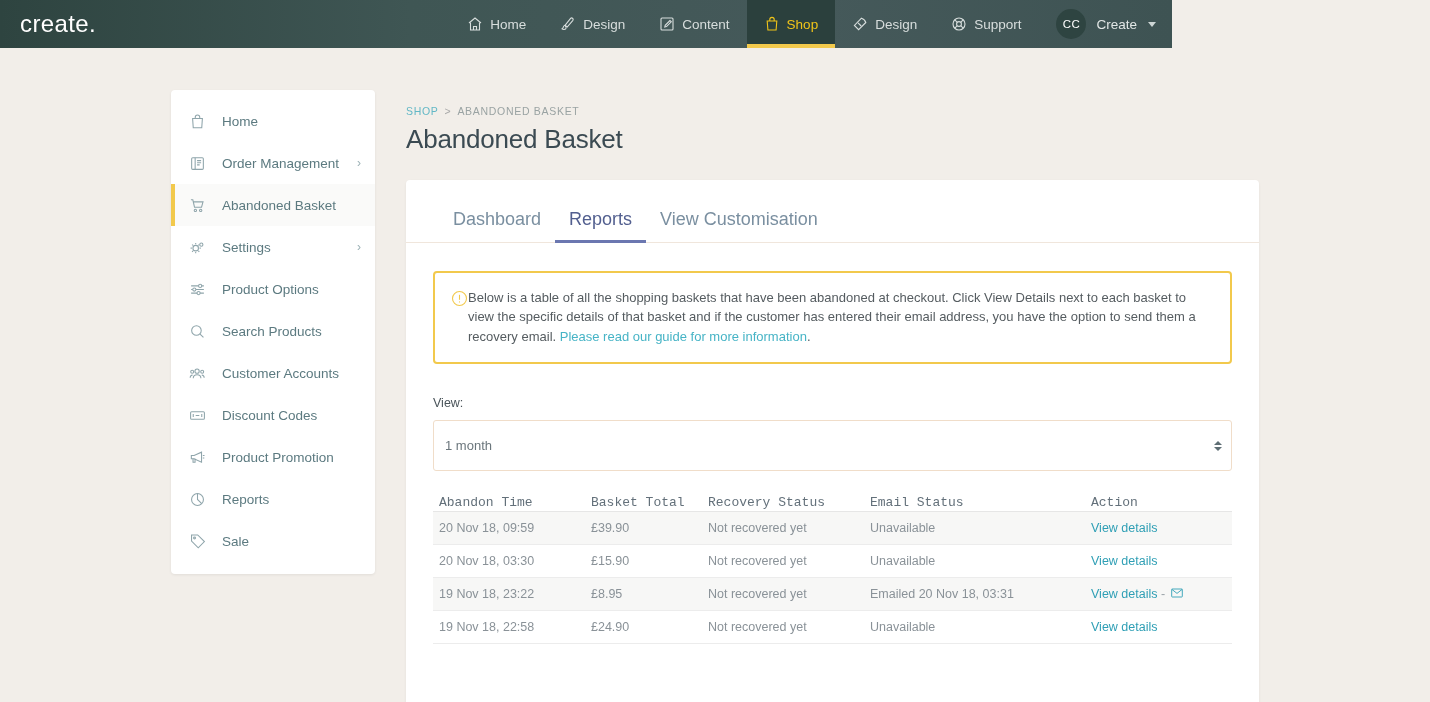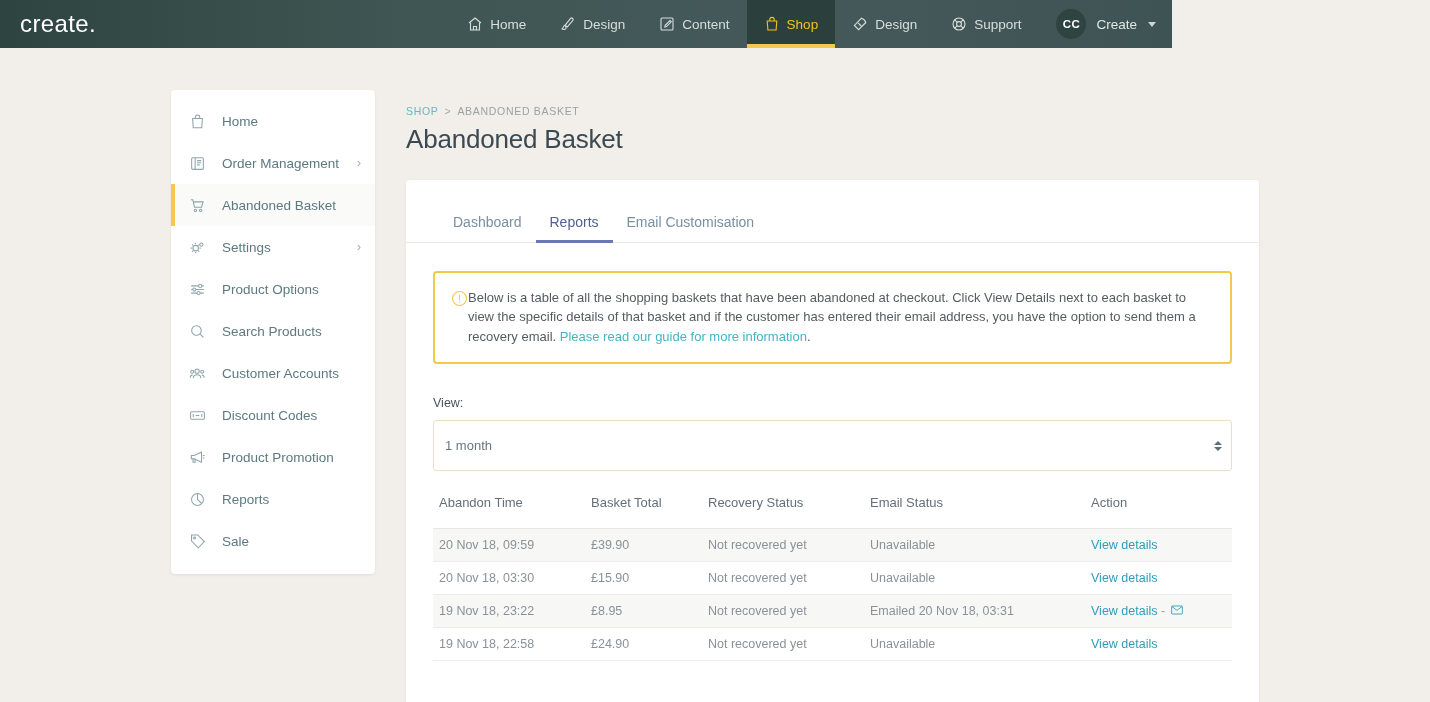--- a/index.html
+++ b/index.html
@@ -84,21 +84,21 @@
     gap: 10px;
     padding: 0 16px 0 18px;
     cursor: pointer;
   }
   .avatar {
     width: 30px; height: 30px;
     border-radius: 50%;
     background: #2e4441;
     color: #ffffff;
     font-size: 11.5px;
-    font-weight: bold;
+    font-weight: normal;
     letter-spacing: 0.3px;
     display: flex;
     align-items: center;
     justify-content: center;
   }
   .user-name { color: #e2e7e6; font-size: 13.5px; }
   .caret {
     width: 0; height: 0;
     border-left: 4.5px solid transparent;
     border-right: 4.5px solid transparent;
@@ -208,21 +208,21 @@
   .tabs {
     display: flex;
     align-items: flex-end;
     height: 63px;
     padding: 0 33px;
     border-bottom: 1px solid #f0e6dc;
   }
   .tab {
     position: relative;
     padding: 0 14px 12px 14px;
-    font-size: 14px;
+    font-size: 18px;
     color: #7a8fa0;
     cursor: pointer;
     text-decoration: none;
   }
   .tab.active { color: #525f8f; }
   .tab.active::after {
     content: "";
     position: absolute;
     left: 0; right: 0; bottom: -1px;
     height: 3px;
@@ -303,22 +303,23 @@
     width: 100%;
     border-collapse: collapse;
     margin-top: 24px;
     font-size: 12.5px;
   }
   .tbl th {
     text-align: left;
     font-weight: normal;
     color: #63707a;
     font-size: 13px;
-    padding: 0 6px 18px 6px;
+    padding: 0 6px 1px 6px;
     border-bottom: 1px solid #e6e6e6;
+    font-family: Liberation Mono, monospace;
   }
   .tbl td {
     padding: 9px 6px;
     color: #8a9298;
     border-bottom: 1px solid #ececec;
     white-space: nowrap;
   }
   .tbl tbody tr:nth-child(odd) { background: #f7f7f6; }
   .tbl tbody tr:nth-child(even) { background: #ffffff; }
 
@@ -569,21 +570,21 @@
       <span class="cur">ABANDONED BASKET</span>
     </div>
 
     <h1 class="page-title">Abandoned Basket</h1>
 
     <section class="card">
 
       <div class="tabs">
         <a class="tab">Dashboard</a>
         <a class="tab active">Reports</a>
-        <a class="tab">Email Customisation</a>
+        <a class="tab">View Customisation</a>
       </div>
 
       <div class="card-body">
 
         <div class="alert">
           <span class="alert-ico">
             <svg viewBox="0 0 17 17" fill="none" stroke="#f2c94c" stroke-width="1.1">
                 <circle cx="8.5" cy="8.5" r="7"></circle>
                 <path d="M8.5 4.8v5"></path>
                 <circle cx="8.5" cy="11.9" r="0.55" fill="#f2c94c" stroke="none"></circle>

